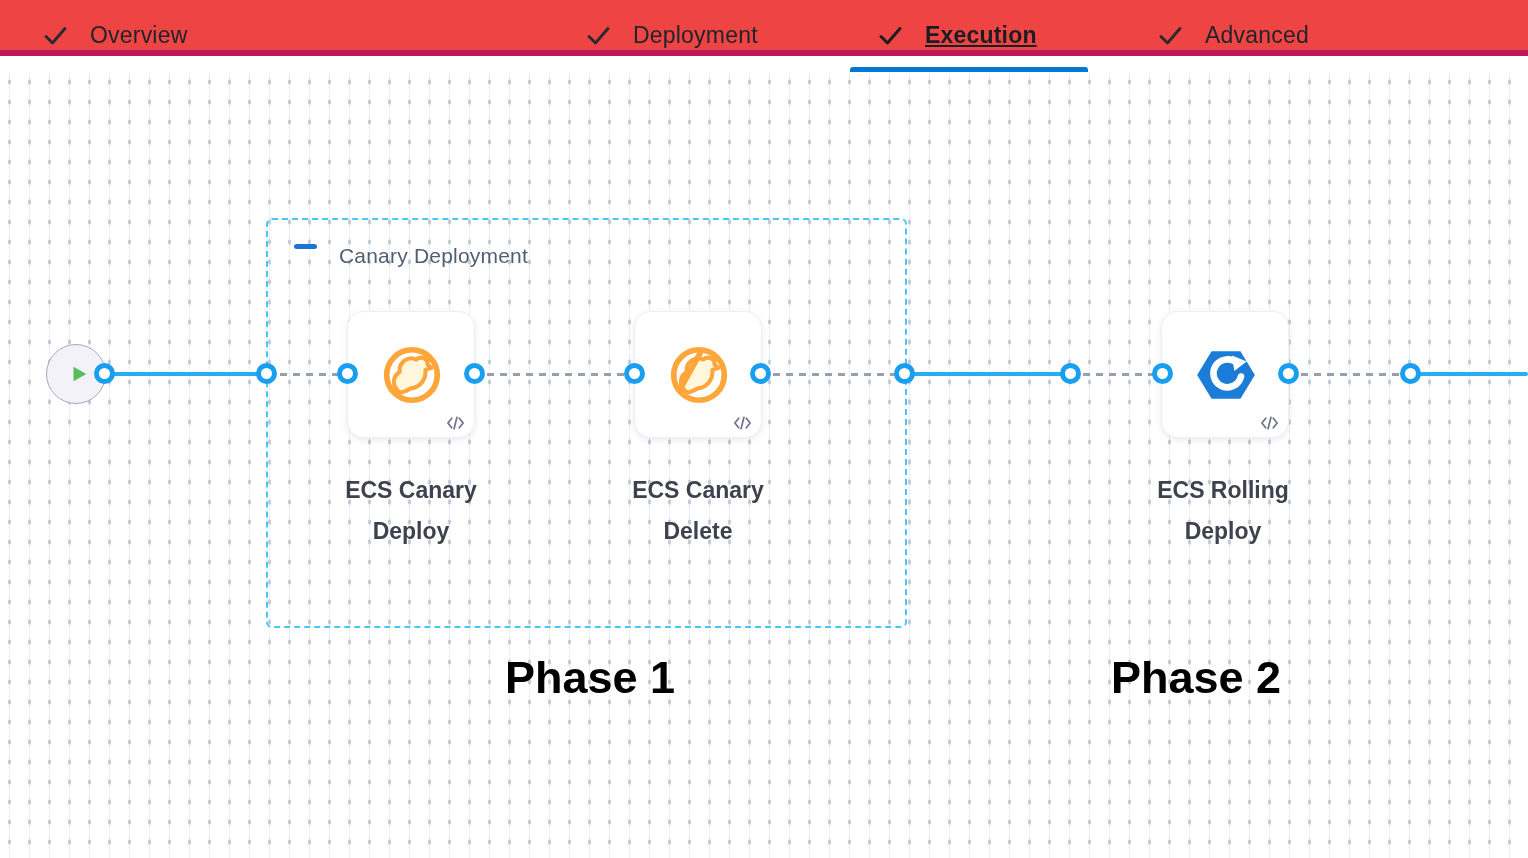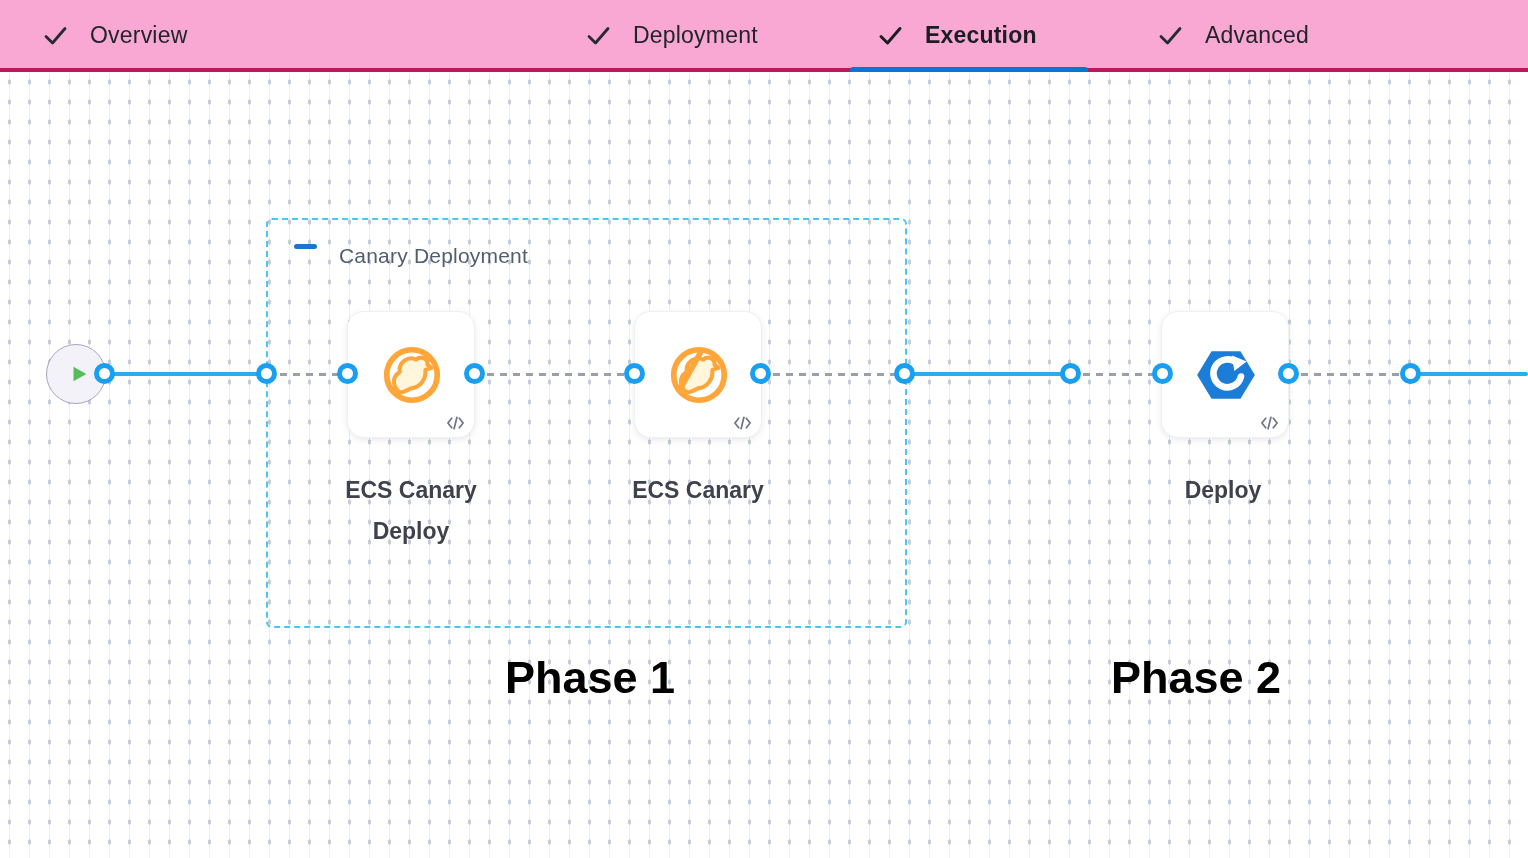--- a/index.html
+++ b/index.html
@@ -1,25 +1,25 @@
 <!DOCTYPE html>
 <html><head>
 <meta charset="utf-8">
 <style>
   * { margin:0; padding:0; box-sizing:border-box; }
   html,body { width:1528px; height:858px; overflow:hidden; background:#fff;
               font-family:"Liberation Sans", sans-serif; }
 
   
-  .tabbar { position:absolute; top:0; left:0; width:1528px; height:72px;
-            background:#f9a8d4; border-bottom:4px solid #be185d; z-index:10; }
+  .tabbar { position:absolute; top:0; left:0; width:1528px; height:56px;
+            background:#ef4444; border-bottom:6px solid #be185d; z-index:10; }
   .tab { position:absolute; top:0; height:71px; display:flex; align-items:center;
          gap:21px; cursor:pointer; }
   .tab-label { font-size:23px; color:#22242b; font-weight:500; letter-spacing:.2px; }
-  .tab.active .tab-label { font-weight:700; color:#1b1d22; }
+  .tab.active .tab-label { font-weight:700; color:#1b1d22;text-decoration:underline; }
   .check-icon { width:27px; height:27px; display:block; }
   .tab-underline { position:absolute; top:67px; left:850px; width:238px; height:5px;
                    border-radius:3px 3px 0 0; background:#0278d5; }
 
   
   .canvas { position:absolute; top:72px; left:0; width:1528px; height:786px;
             background-color:#ffffff;
             background-image:
               radial-gradient(1.3px 2.9px at 9.5px 10px, #c3cdd9 92%, rgba(195,205,217,0) 100%),
               linear-gradient(to right, transparent 9px, #e9f3fb 9px, #e9f3fb 10px, transparent 10px);
@@ -167,21 +167,23 @@
   <div class="connector" style="left:1152px"></div>
   <div class="connector" style="left:1278px"></div>
   <div class="connector" style="left:1400px"></div>
 
   <div class="step-title" style="left:291px">
     <div>ECS Canary</div>
     <div>Deploy</div>
   </div>
   <div class="step-title" style="left:578px">
     <div>ECS Canary</div>
+    <div>Delete</div>
   </div>
   <div class="step-title" style="left:1103px">
+    <div>ECS Rolling</div>
     <div>Deploy</div>
   </div>
 
   <div class="phase-label" style="left:410px">Phase 1</div>
   <div class="phase-label" style="left:1016px">Phase 2</div>
 
 </div>
 
 </body></html>

